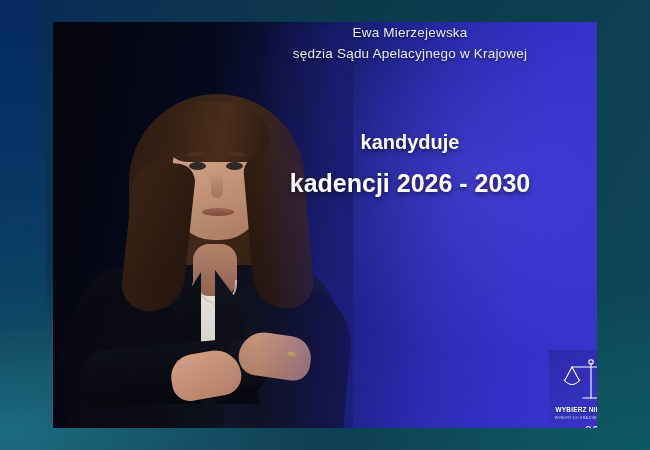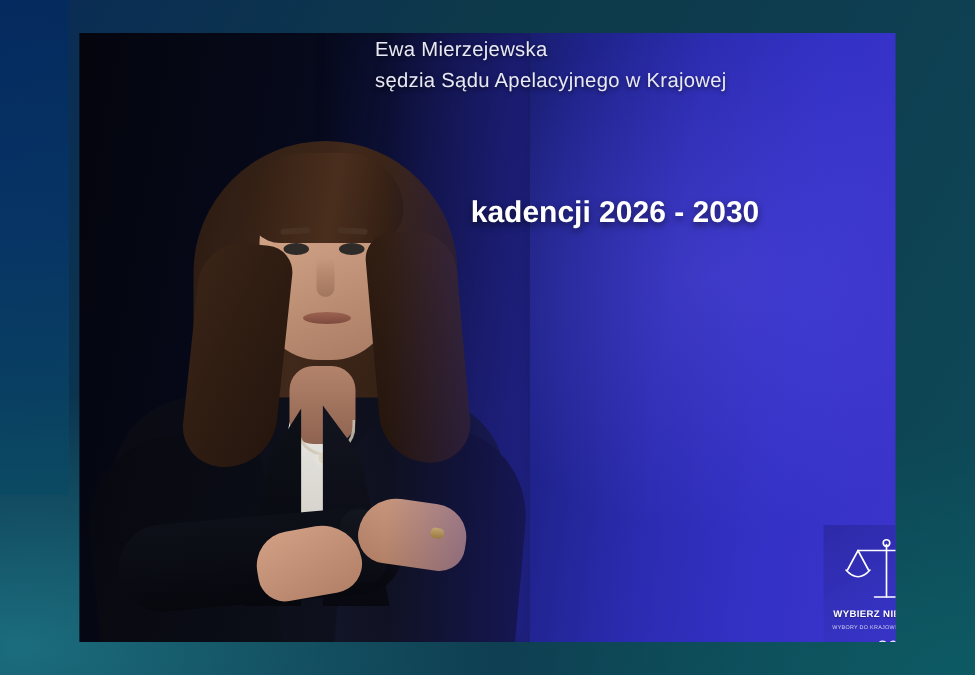--- a/index.html
+++ b/index.html
@@ -148,33 +148,33 @@
     left:172px;top:318px;width:34px;height:48px;border-radius:12px;
     background:linear-gradient(180deg,#14161f,#0a0b12);transform:rotate(8deg);
   }
   .photoFade{
     position:absolute;right:0;top:0;width:96px;height:406px;
     background:linear-gradient(90deg,rgba(10,12,35,0),rgba(32,32,140,.55));
   }
 
   
   #headerText{
-    position:absolute;left:250px;top:22px;width:320px;text-align:left;
+    position:absolute;left:250px;top:22px;width:320px;text-align:center;
     color:#e8e9f5;font-size:13.5px;line-height:21px;letter-spacing:.2px;
     text-shadow:0 1px 3px rgba(0,0,0,.55);
   }
   #headline{
     position:absolute;left:238px;top:128px;width:344px;text-align:center;
     color:#ffffff;font-weight:bold;line-height:29px;
     text-shadow:0 2px 5px rgba(0,0,0,.55);
   }
   #headline .l1{font-size:20px;display:block;}
   #headline .l2{font-size:20px;display:block;}
   #headline .l3{font-size:20.5px;display:block;letter-spacing:.1px;}
-  #headline .l4{font-size:20px;display:block;}
+  #headline .l4{font-size:25px;display:block;margin-top:12px;}
 
   
   #logo{
     position:absolute;left:496px;top:328px;width:101px;height:100px;
     background:linear-gradient(150deg,#2d2aa8 0%,#3633c4 55%,#3a34cb 100%);
     overflow:hidden;
   }
   #logo .mark{position:absolute;left:50%;top:4px;transform:translateX(-50%);}
   #logo .lg-title{
     position:absolute;left:0;right:0;top:56px;text-align:center;
@@ -254,16 +254,17 @@
       <div class="lg-year">2026</div>
     </div>
   </div>
 
   <div id="headerText">
     <div>Ewa Mierzejewska</div>
     <div>sędzia Sądu Apelacyjnego w Krajowej</div>
   </div>
 
   <div id="headline">
+    <span class="l1">kandyduje</span>
     <span class="l4">kadencji 2026  - 2030</span>
   </div>
 
 </div>
 
 </body></html>

